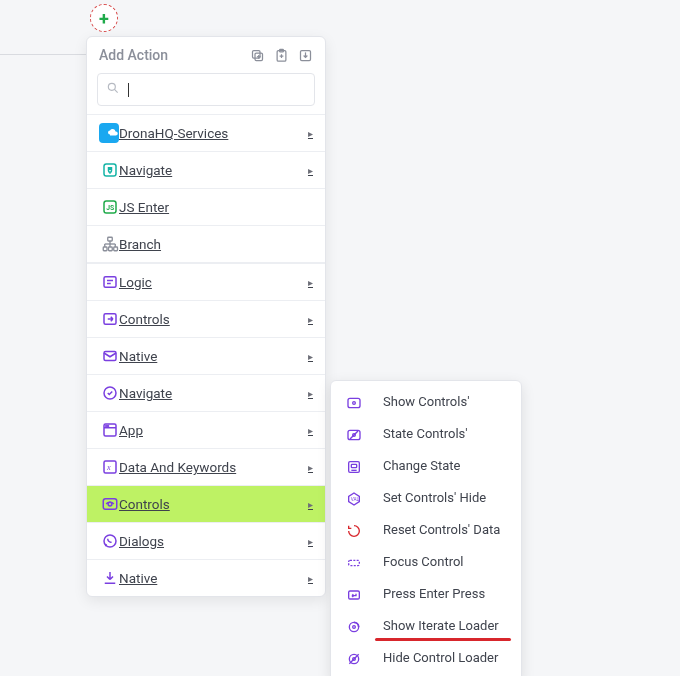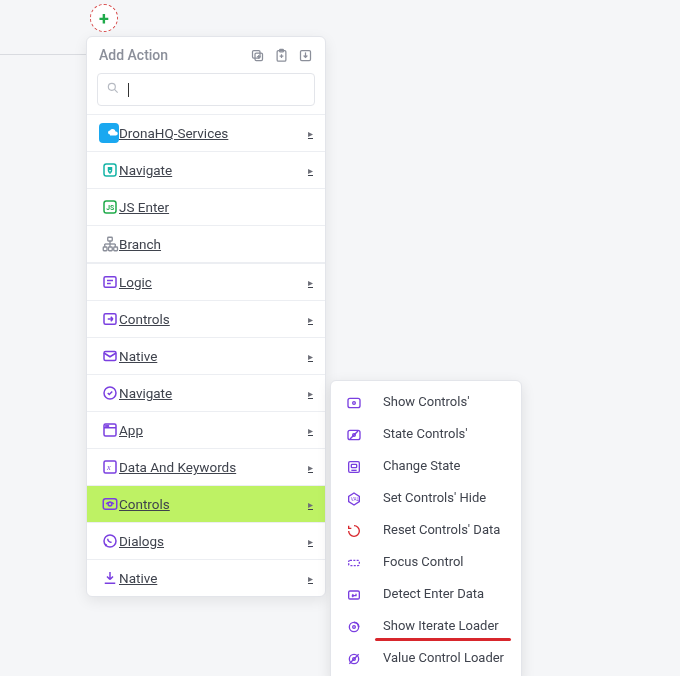--- a/index.html
+++ b/index.html
@@ -429,36 +429,36 @@
     </span>
     <span>Focus Control</span>
   </div>
   <div class="sub-item">
     <span class="siconbox">
       <svg width="16" height="16" viewBox="0 0 24 24" fill="none" stroke="#7a3fe0" stroke-width="2">
           <rect x="4" y="6" width="16" height="12" rx="2"></rect>
           <path d="M15 10v3H9m0 0l2-2m-2 2l2 2"></path>
         </svg>
     </span>
-    <span>Detect Enter Data</span>
+    <span>Press Enter Press</span>
   </div>
   <div class="sub-item">
     <span class="siconbox">
       <svg width="16" height="16" viewBox="0 0 24 24" fill="none" stroke="#7a3fe0" stroke-width="2">
           <circle cx="12" cy="12" r="7"></circle>
           <circle cx="12" cy="12" r="2"></circle>
           <path d="M12 5a7 7 0 017 7" stroke-width="2.5"></path>
         </svg>
     </span>
     <span>Show Iterate Loader</span>
     <span class="underline"></span>
   </div>
   <div class="sub-item">
     <span class="siconbox">
       <svg width="16" height="16" viewBox="0 0 24 24" fill="none" stroke="#7a3fe0" stroke-width="2">
           <circle cx="12" cy="12" r="7"></circle>
           <circle cx="12" cy="12" r="2"></circle>
           <line x1="5" y1="19" x2="19" y2="5"></line>
         </svg>
     </span>
-    <span>Value Control Loader</span>
+    <span>Hide Control Loader</span>
   </div>
 </div>
 
 </body></html>

